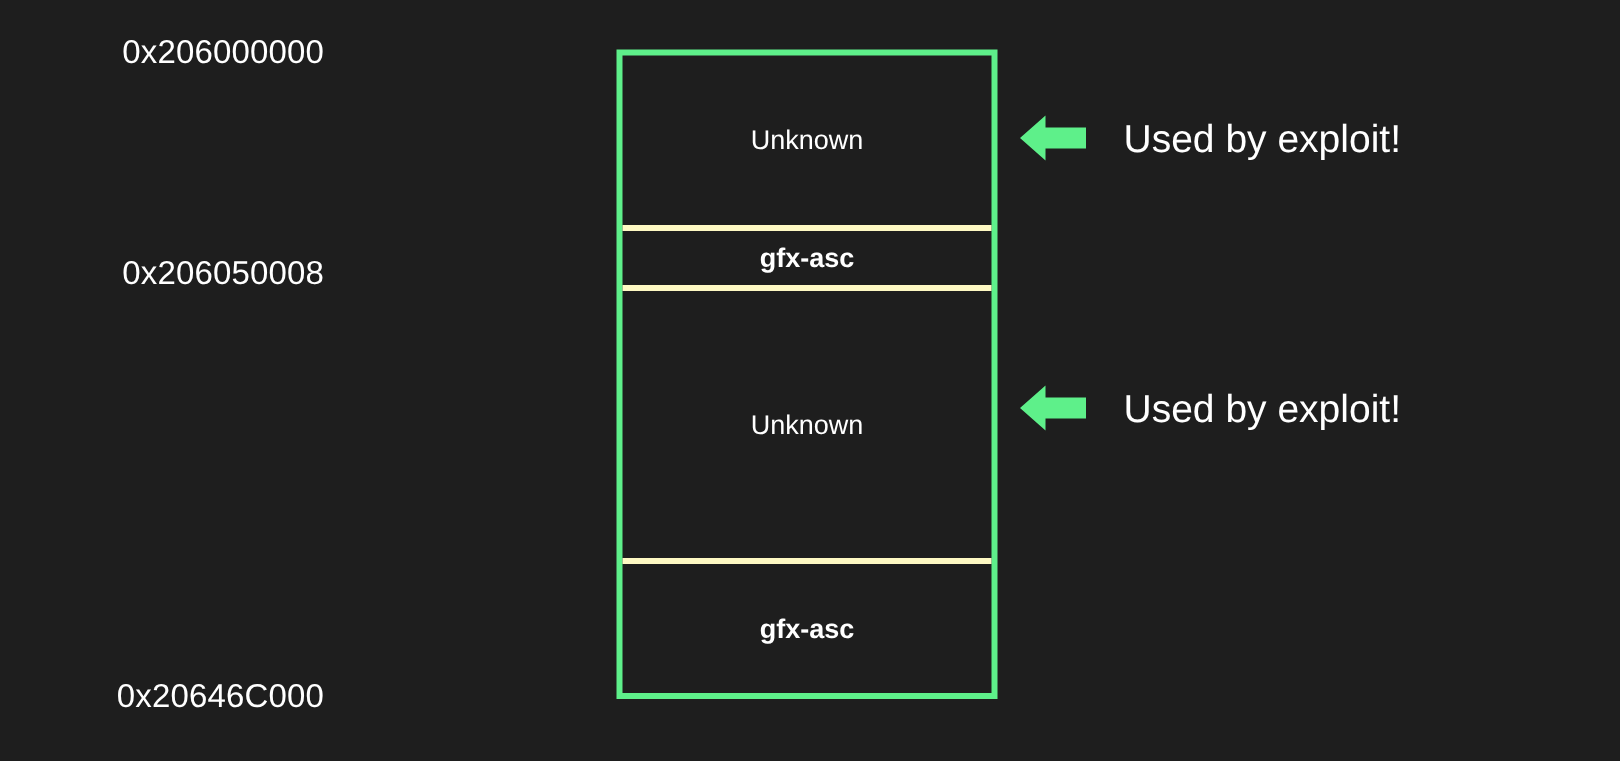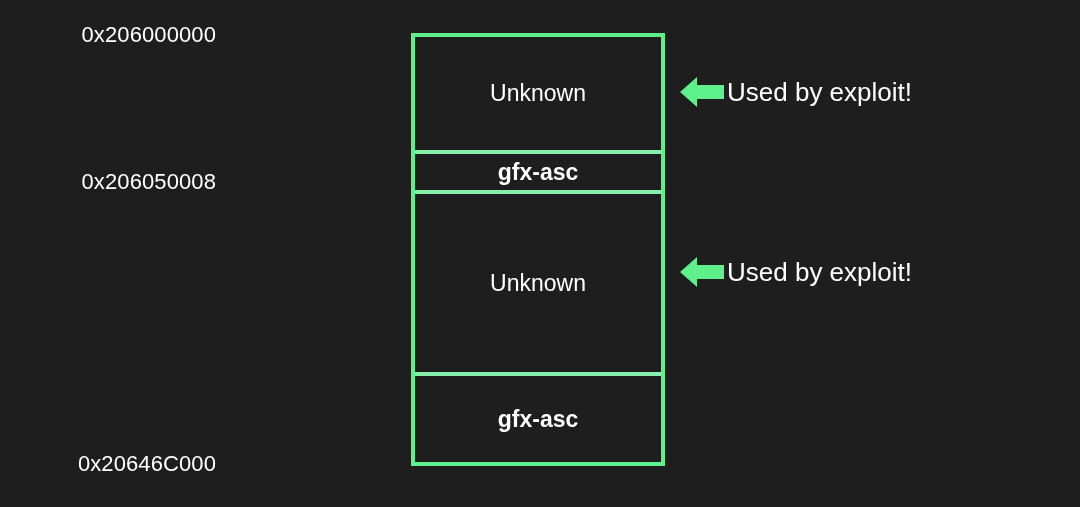--- a/index.html
+++ b/index.html
@@ -49,36 +49,36 @@
     flex-direction: column;
   }
 
   .region {
     position: relative;
     box-sizing: border-box;
     display: flex;
     align-items: center;
     justify-content: center;
     color: #ffffff;
-    font-size: 23px;
+    font-size: 18px;
     overflow: hidden;
   }
   .region + .region {
-    border-top: 4px solid #86efac;
+    border-top: 4px solid #fef9c3;
   }
   .region-label { white-space: nowrap; }
   .region.bold .region-label { font-weight: bold; }
 
   
   .annotation {
     position: absolute;
     left: 680px;
     display: flex;
     align-items: center;
-    gap: 3px;
+    gap: 25px;
     white-space: nowrap;
     text-align: right;
   }
   .arrow-icon {
     display: block;
     width: 44px;
     height: 34px;
     flex: none;
   }
   .annotation-text {

